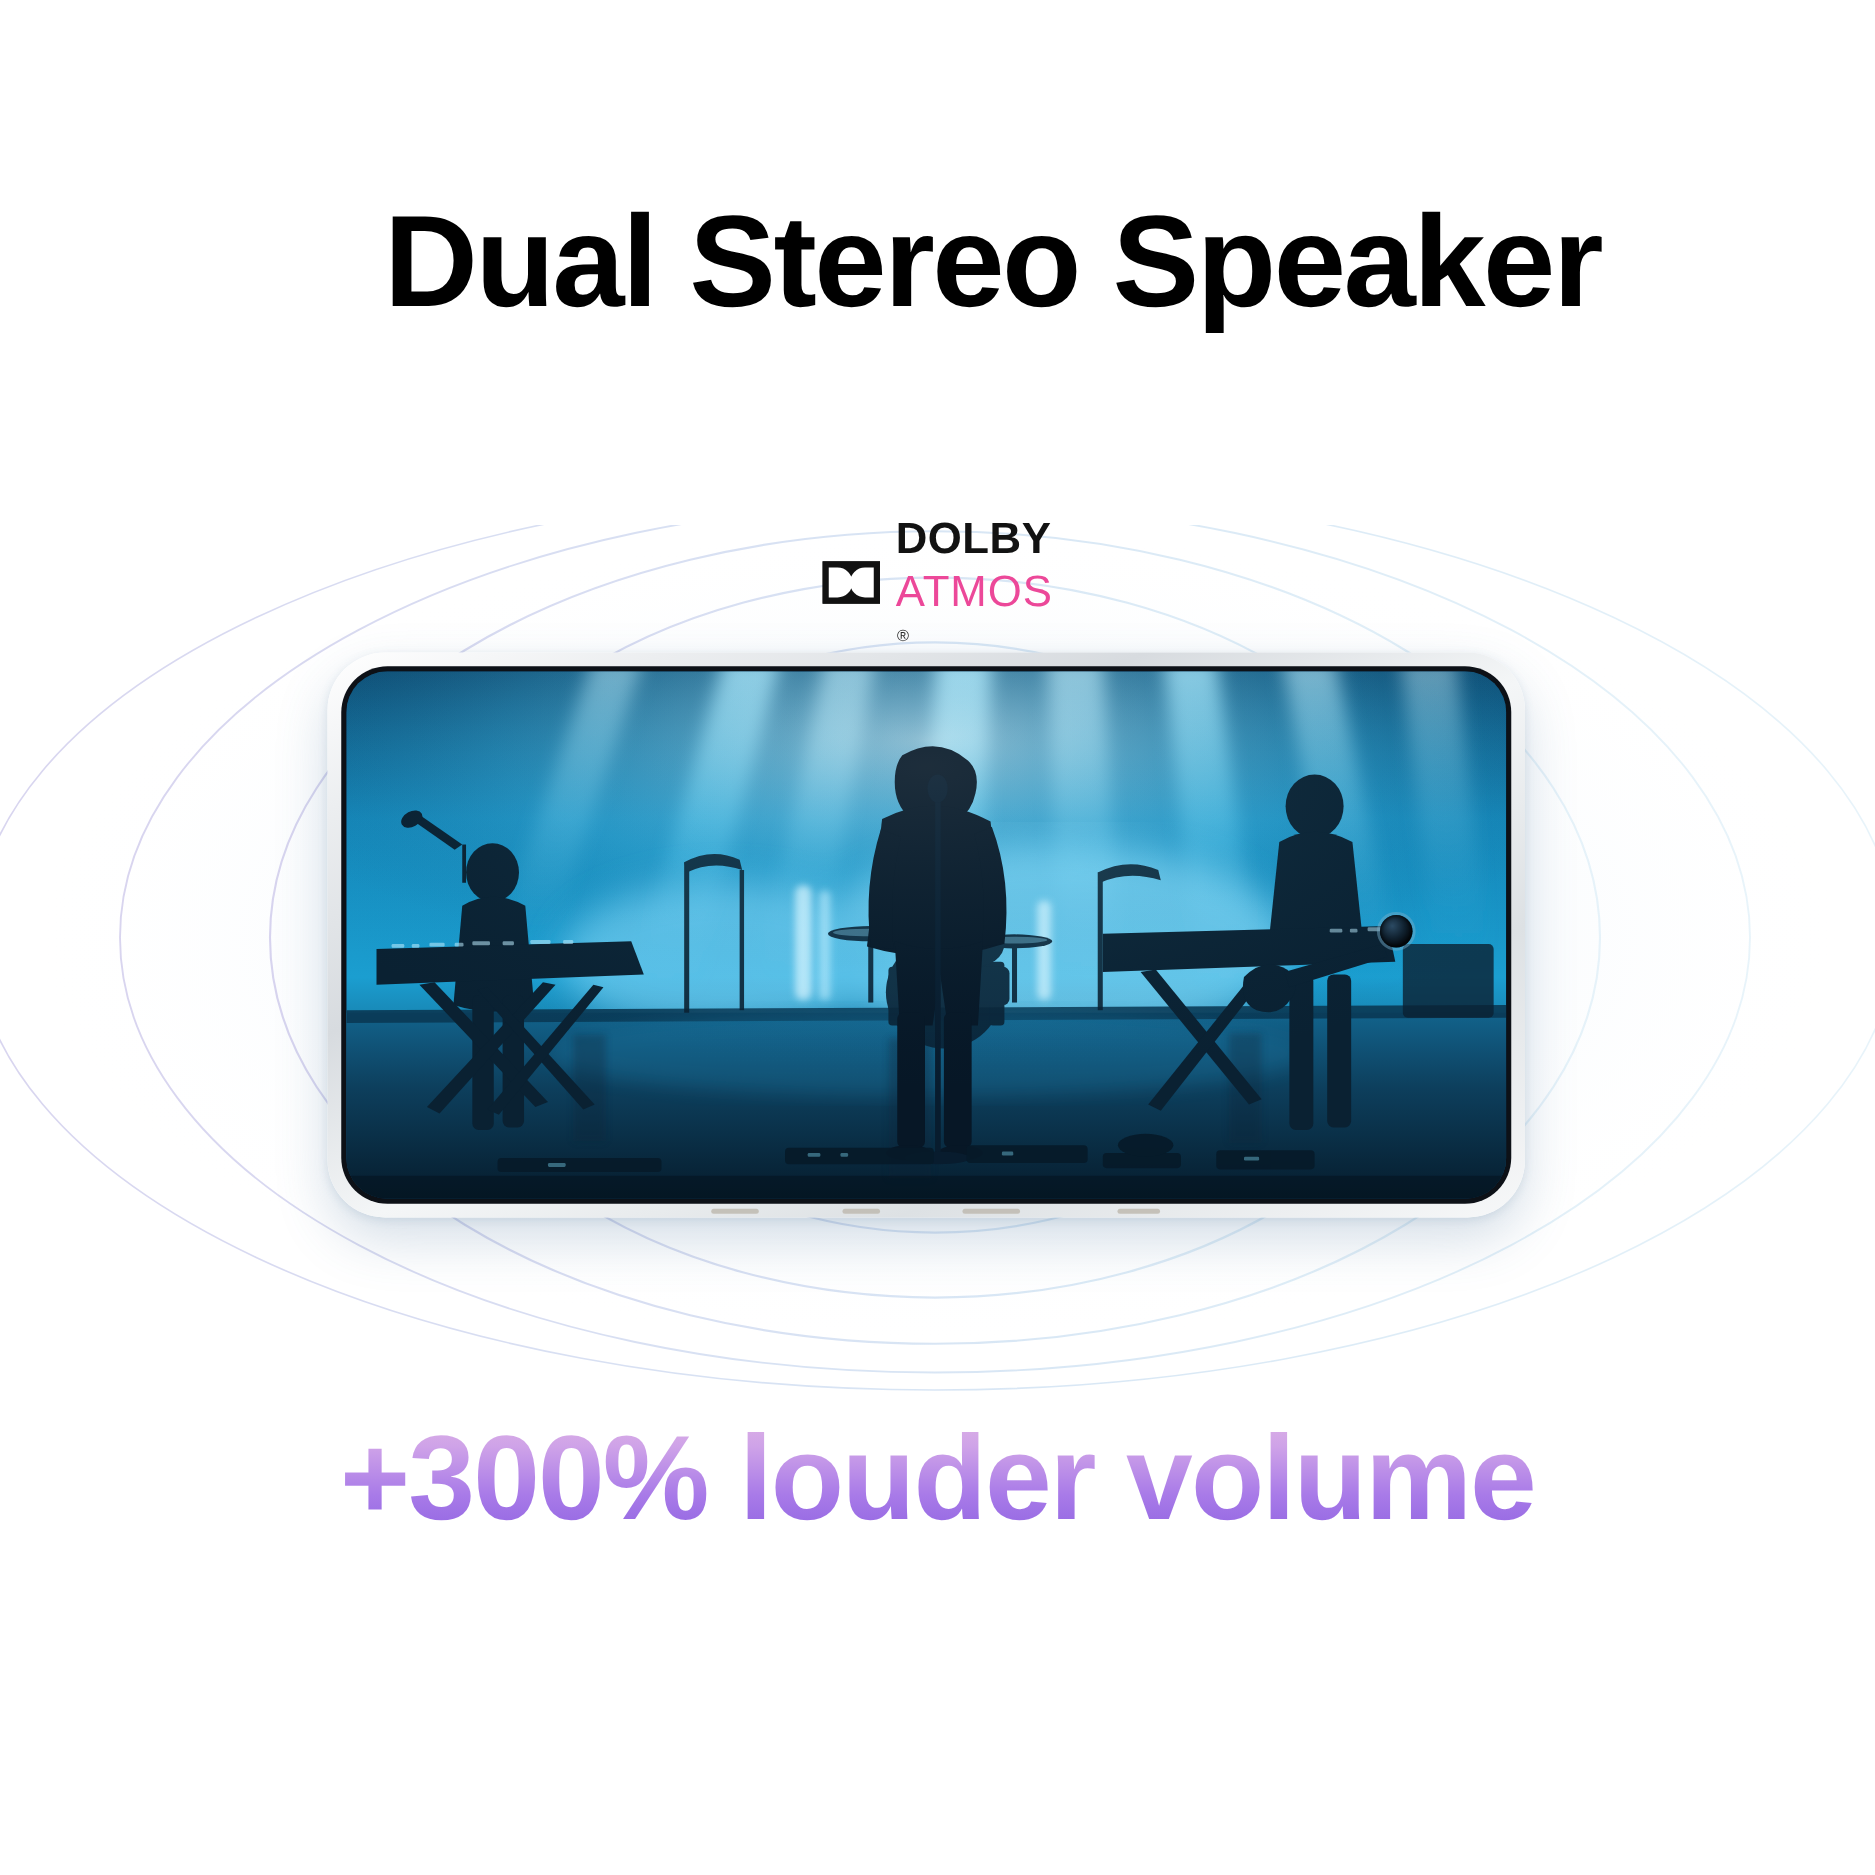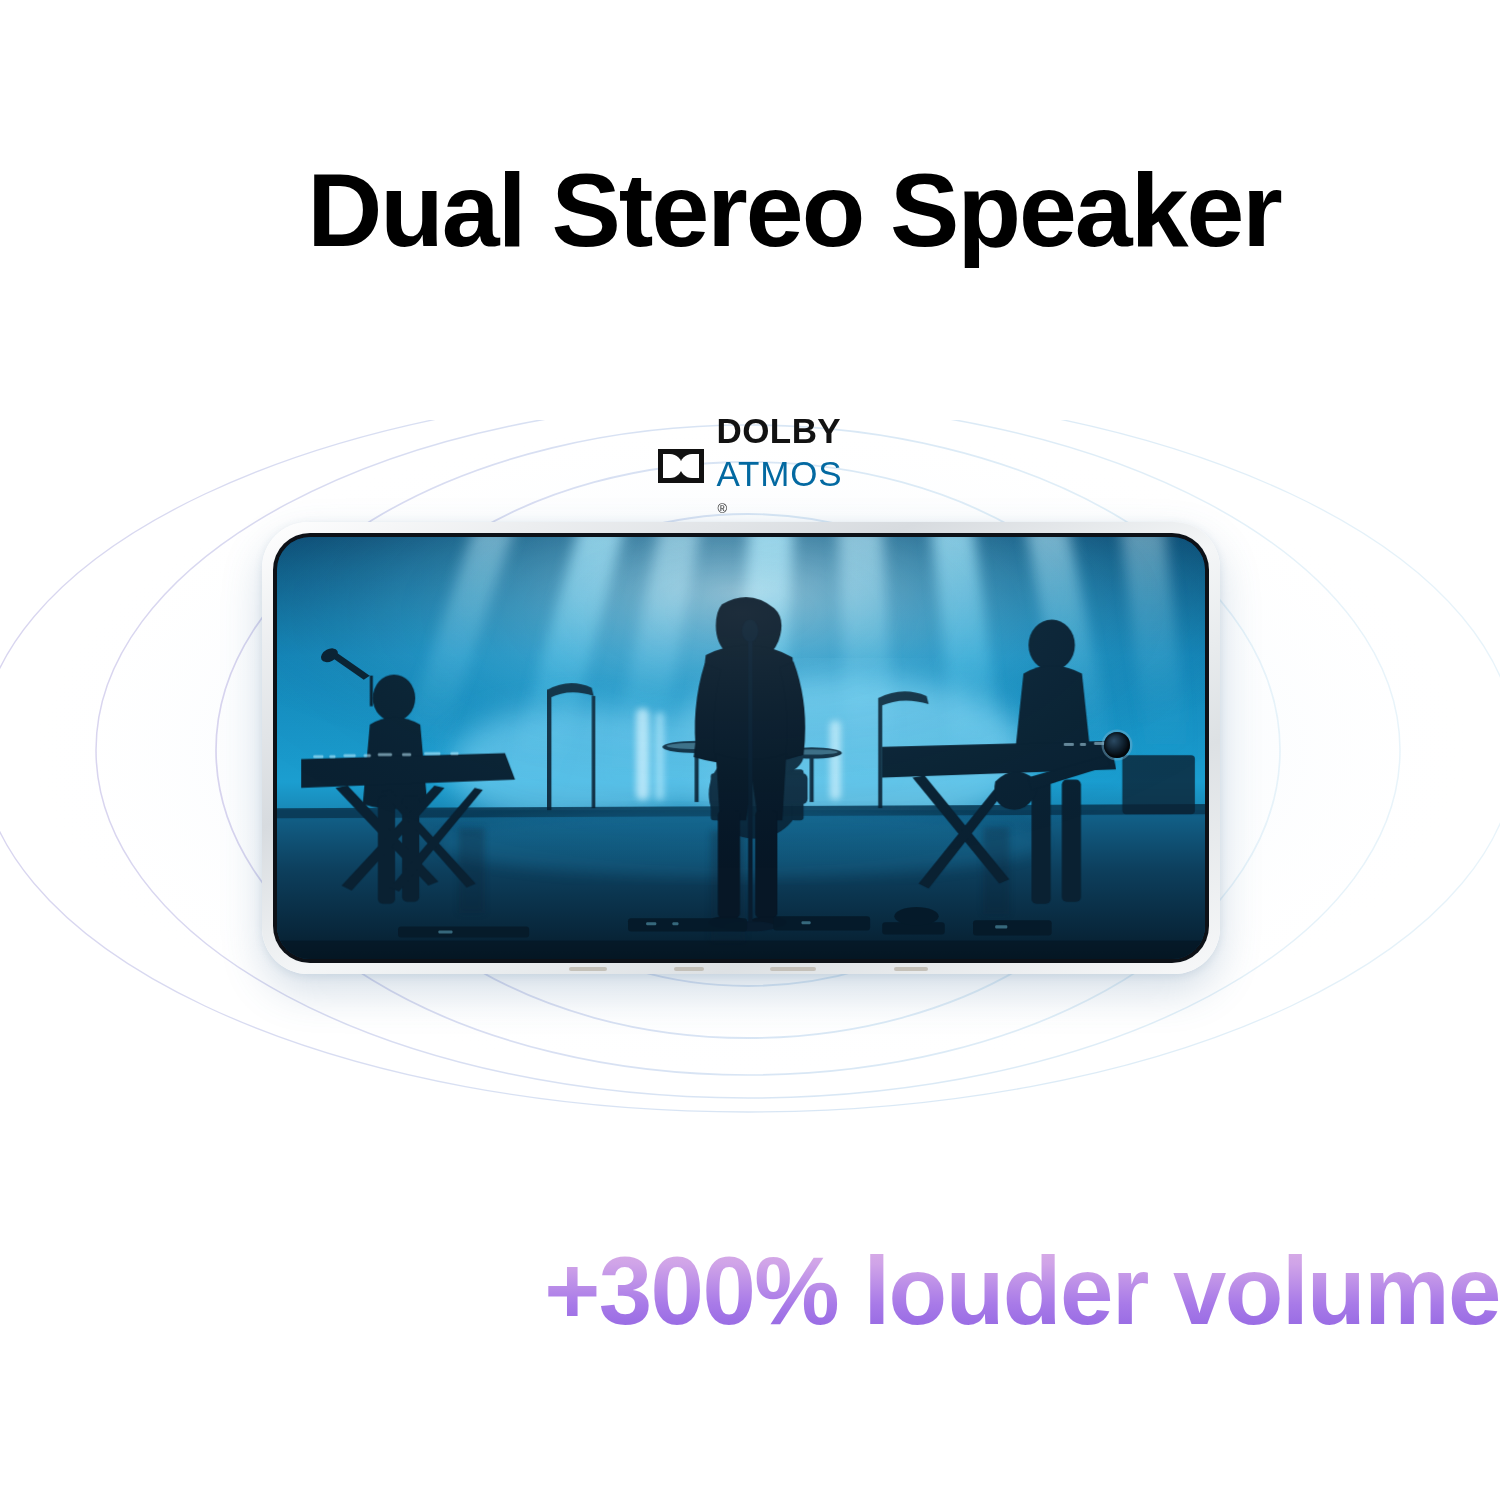--- a/index.html
+++ b/index.html
@@ -68,21 +68,21 @@
     font-weight: bold;
     letter-spacing: 0.4px;
     color: #121212;
     line-height: 34px;
   }
   .dolby-light {
     font-family: "Liberation Sans", sans-serif;
     font-size: 35px;
     font-weight: normal;
     letter-spacing: 0.8px;
-    color: #0369a1;
+    color: #ec4899;
     line-height: 34px;
   }
   .dolby-reg {
     font-family: "Liberation Sans", sans-serif;
     font-size: 13px;
     color: #2a2a2a;
     line-height: 17px;
     margin-left: 1px;
   }
 
@@ -168,24 +168,24 @@
     z-index: 6;
   }
   .a1 { left: 32%; width: 38px; }
   .a2 { left: 43%; width: 30px; }
   .a3 { left: 53%; width: 46px; }
   .a4 { left: 66%; width: 34px; }
 
   
   .subline {
     position: absolute;
-    top: 1236px;
+    top: 1128px;
     left: 0;
     width: 1500px;
-    text-align: right;
+    text-align: center;
     font-family: "Liberation Sans", sans-serif;
     font-size: 96px;
     font-weight: bold;
     letter-spacing: -1.5px;
     line-height: 1.15;
     white-space: nowrap;
     background: linear-gradient(180deg, #e0b4e4 0%, #cfa3e8 26%, #a87ae8 62%, #8b5fe0 100%);
     -webkit-background-clip: text;
     background-clip: text;
     color: transparent;

